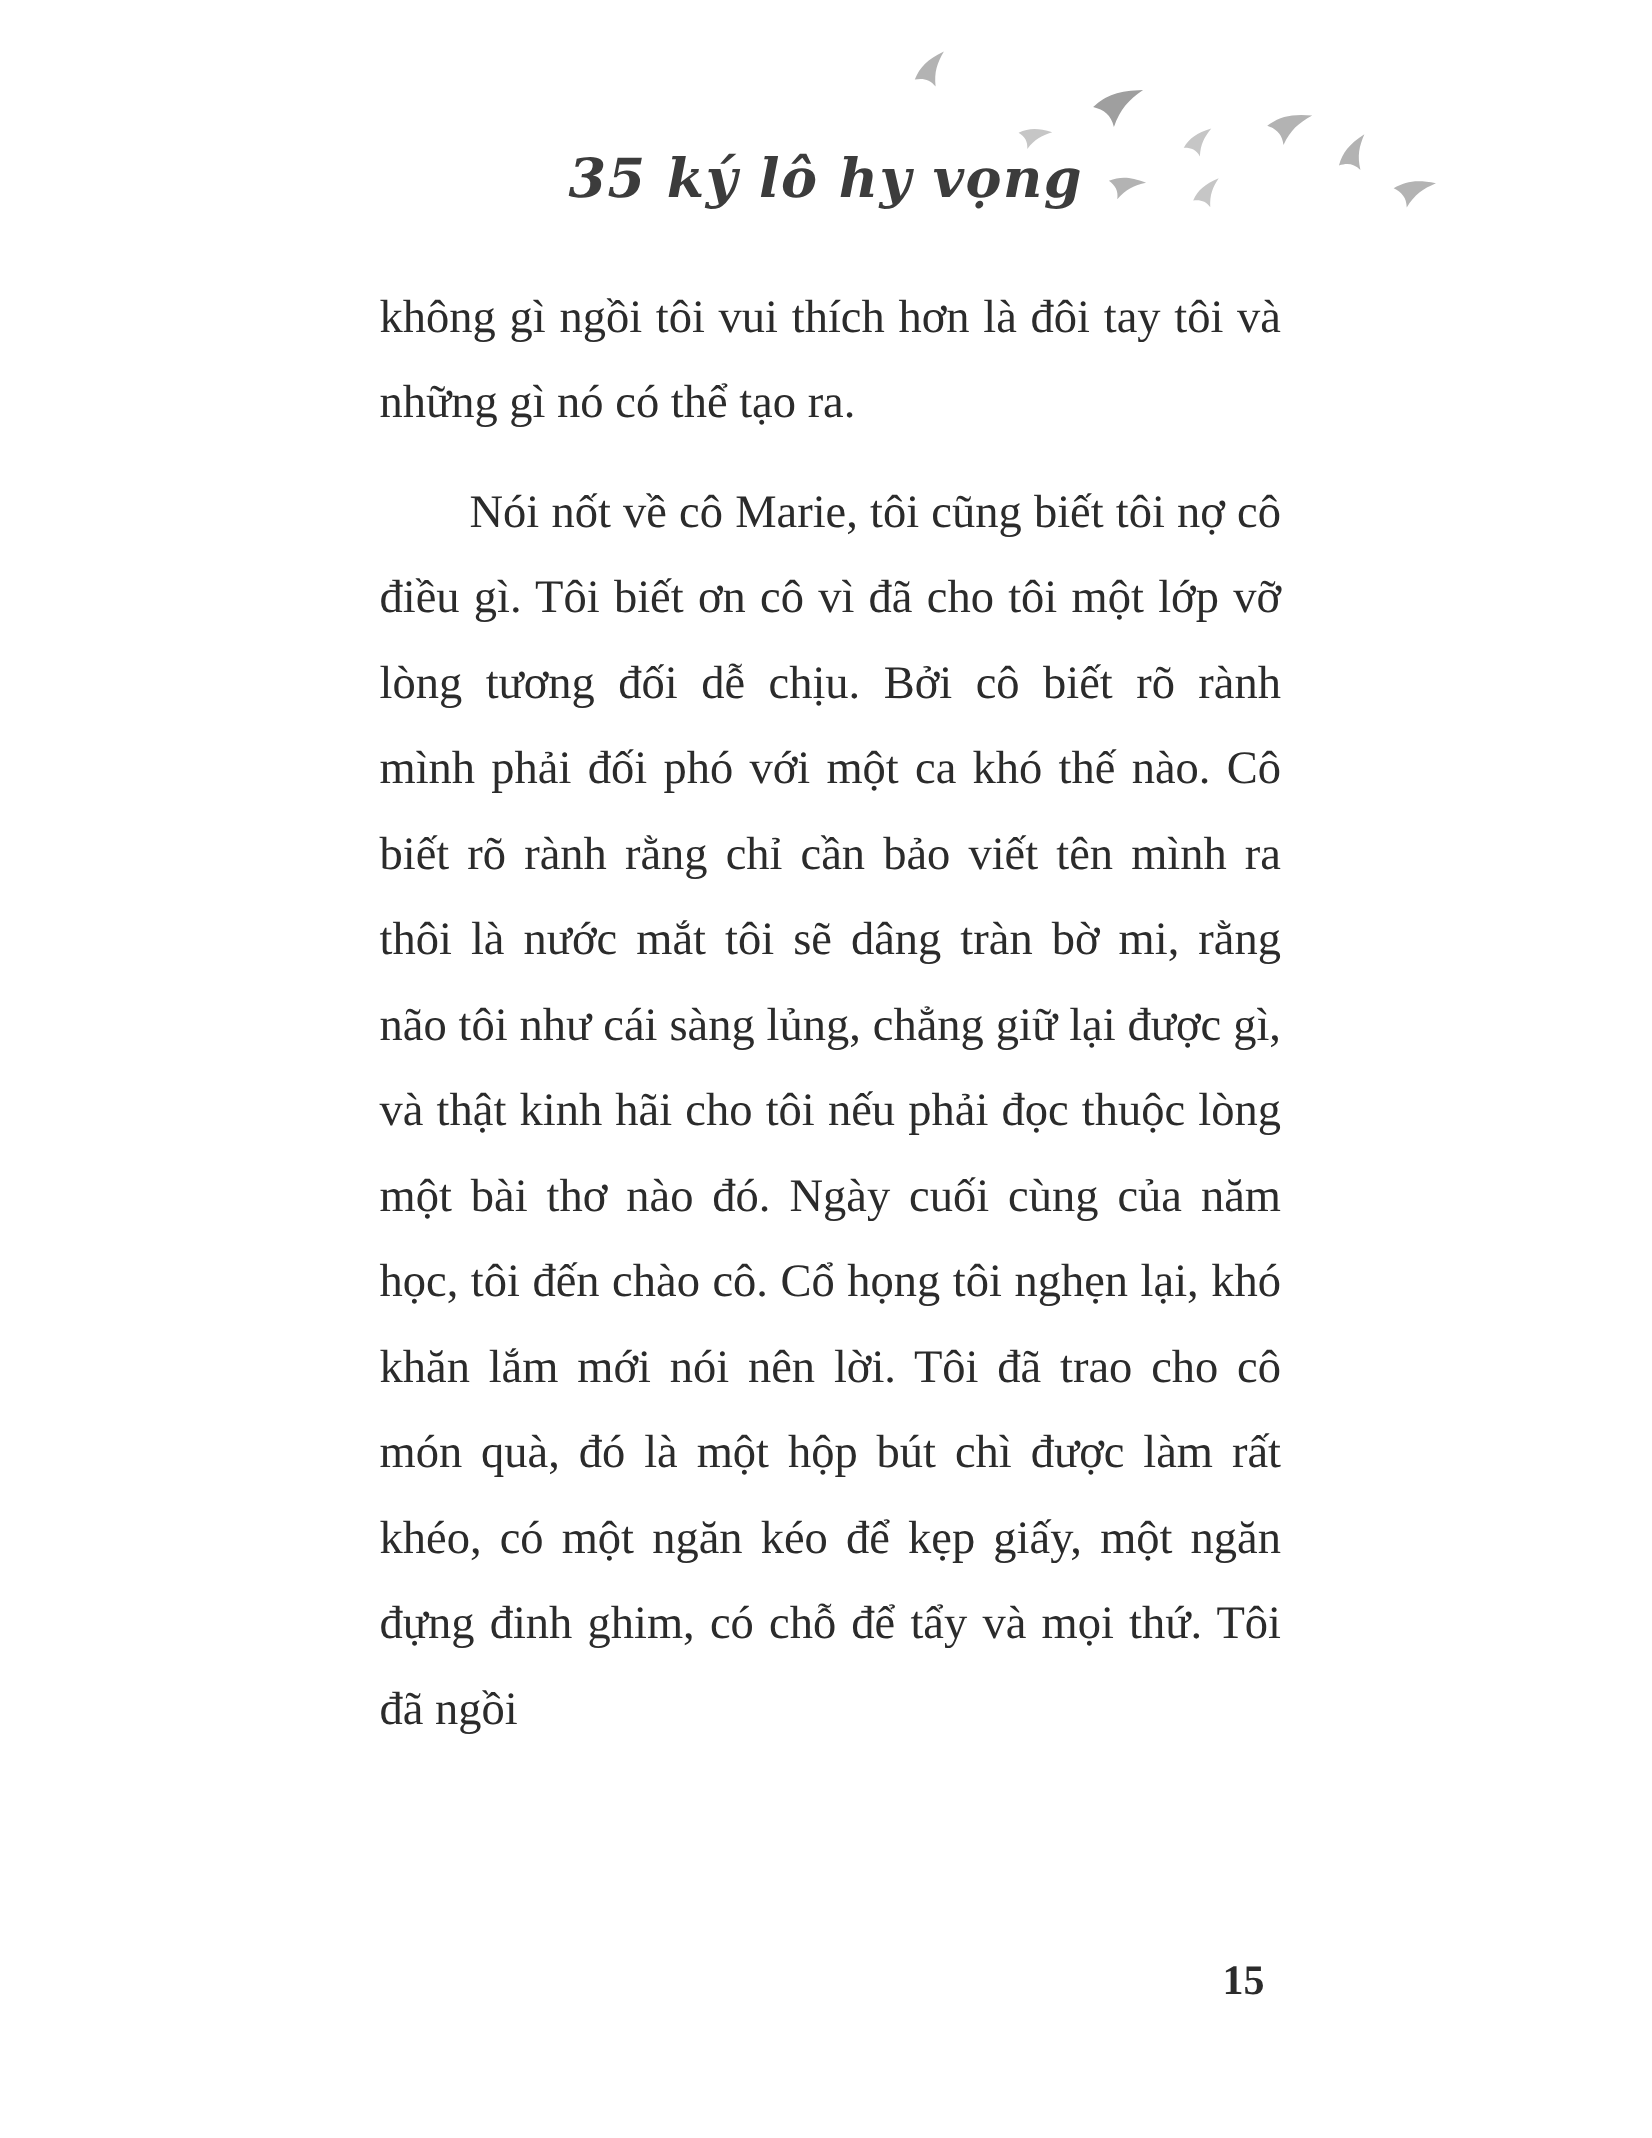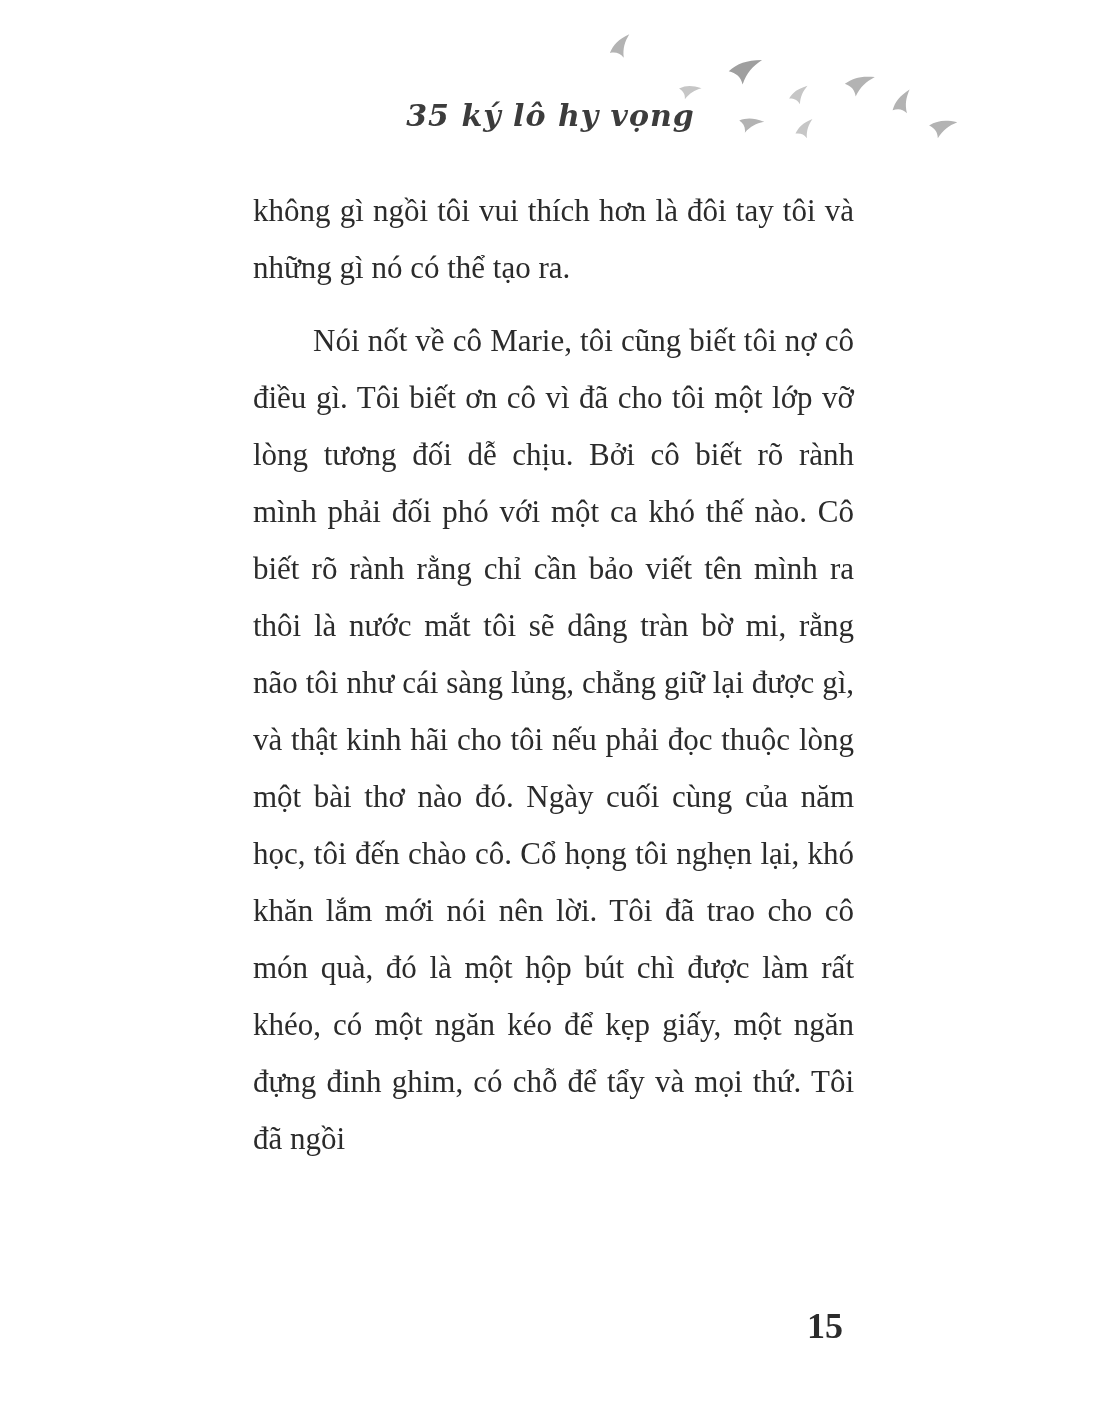--- a/index.html
+++ b/index.html
@@ -20,21 +20,21 @@
   
   .running-head {
     position: absolute;
     top: 98px;
     left: 0;
     width: 100%;
     text-align: center;
     font-family: "DejaVu Serif", "Liberation Serif", serif;
     font-style: italic;
     font-weight: bold;
-    font-size: 30px;
+    font-size: 36px;
     letter-spacing: 1px;
     color: #3c3c3c;
   }
 
   
   .birds {
     position: absolute;
     left: 560px;
     top: 28px;
     width: 430px;
@@ -68,21 +68,21 @@
     text-indent: 0;
   }
 
   
   .page-number {
     position: absolute;
     left: 253px;
     top: 1305px;
     width: 590px;
     text-align: right;
-    font-size: 36px;
+    font-size: 28px;
     font-weight: bold;
     color: #2b2b2b;
   }
 </style>
 </head>
 <body>
 
 <div class="page">
 
   <svg width="0" height="0" style="position:absolute" aria-hidden="true">

